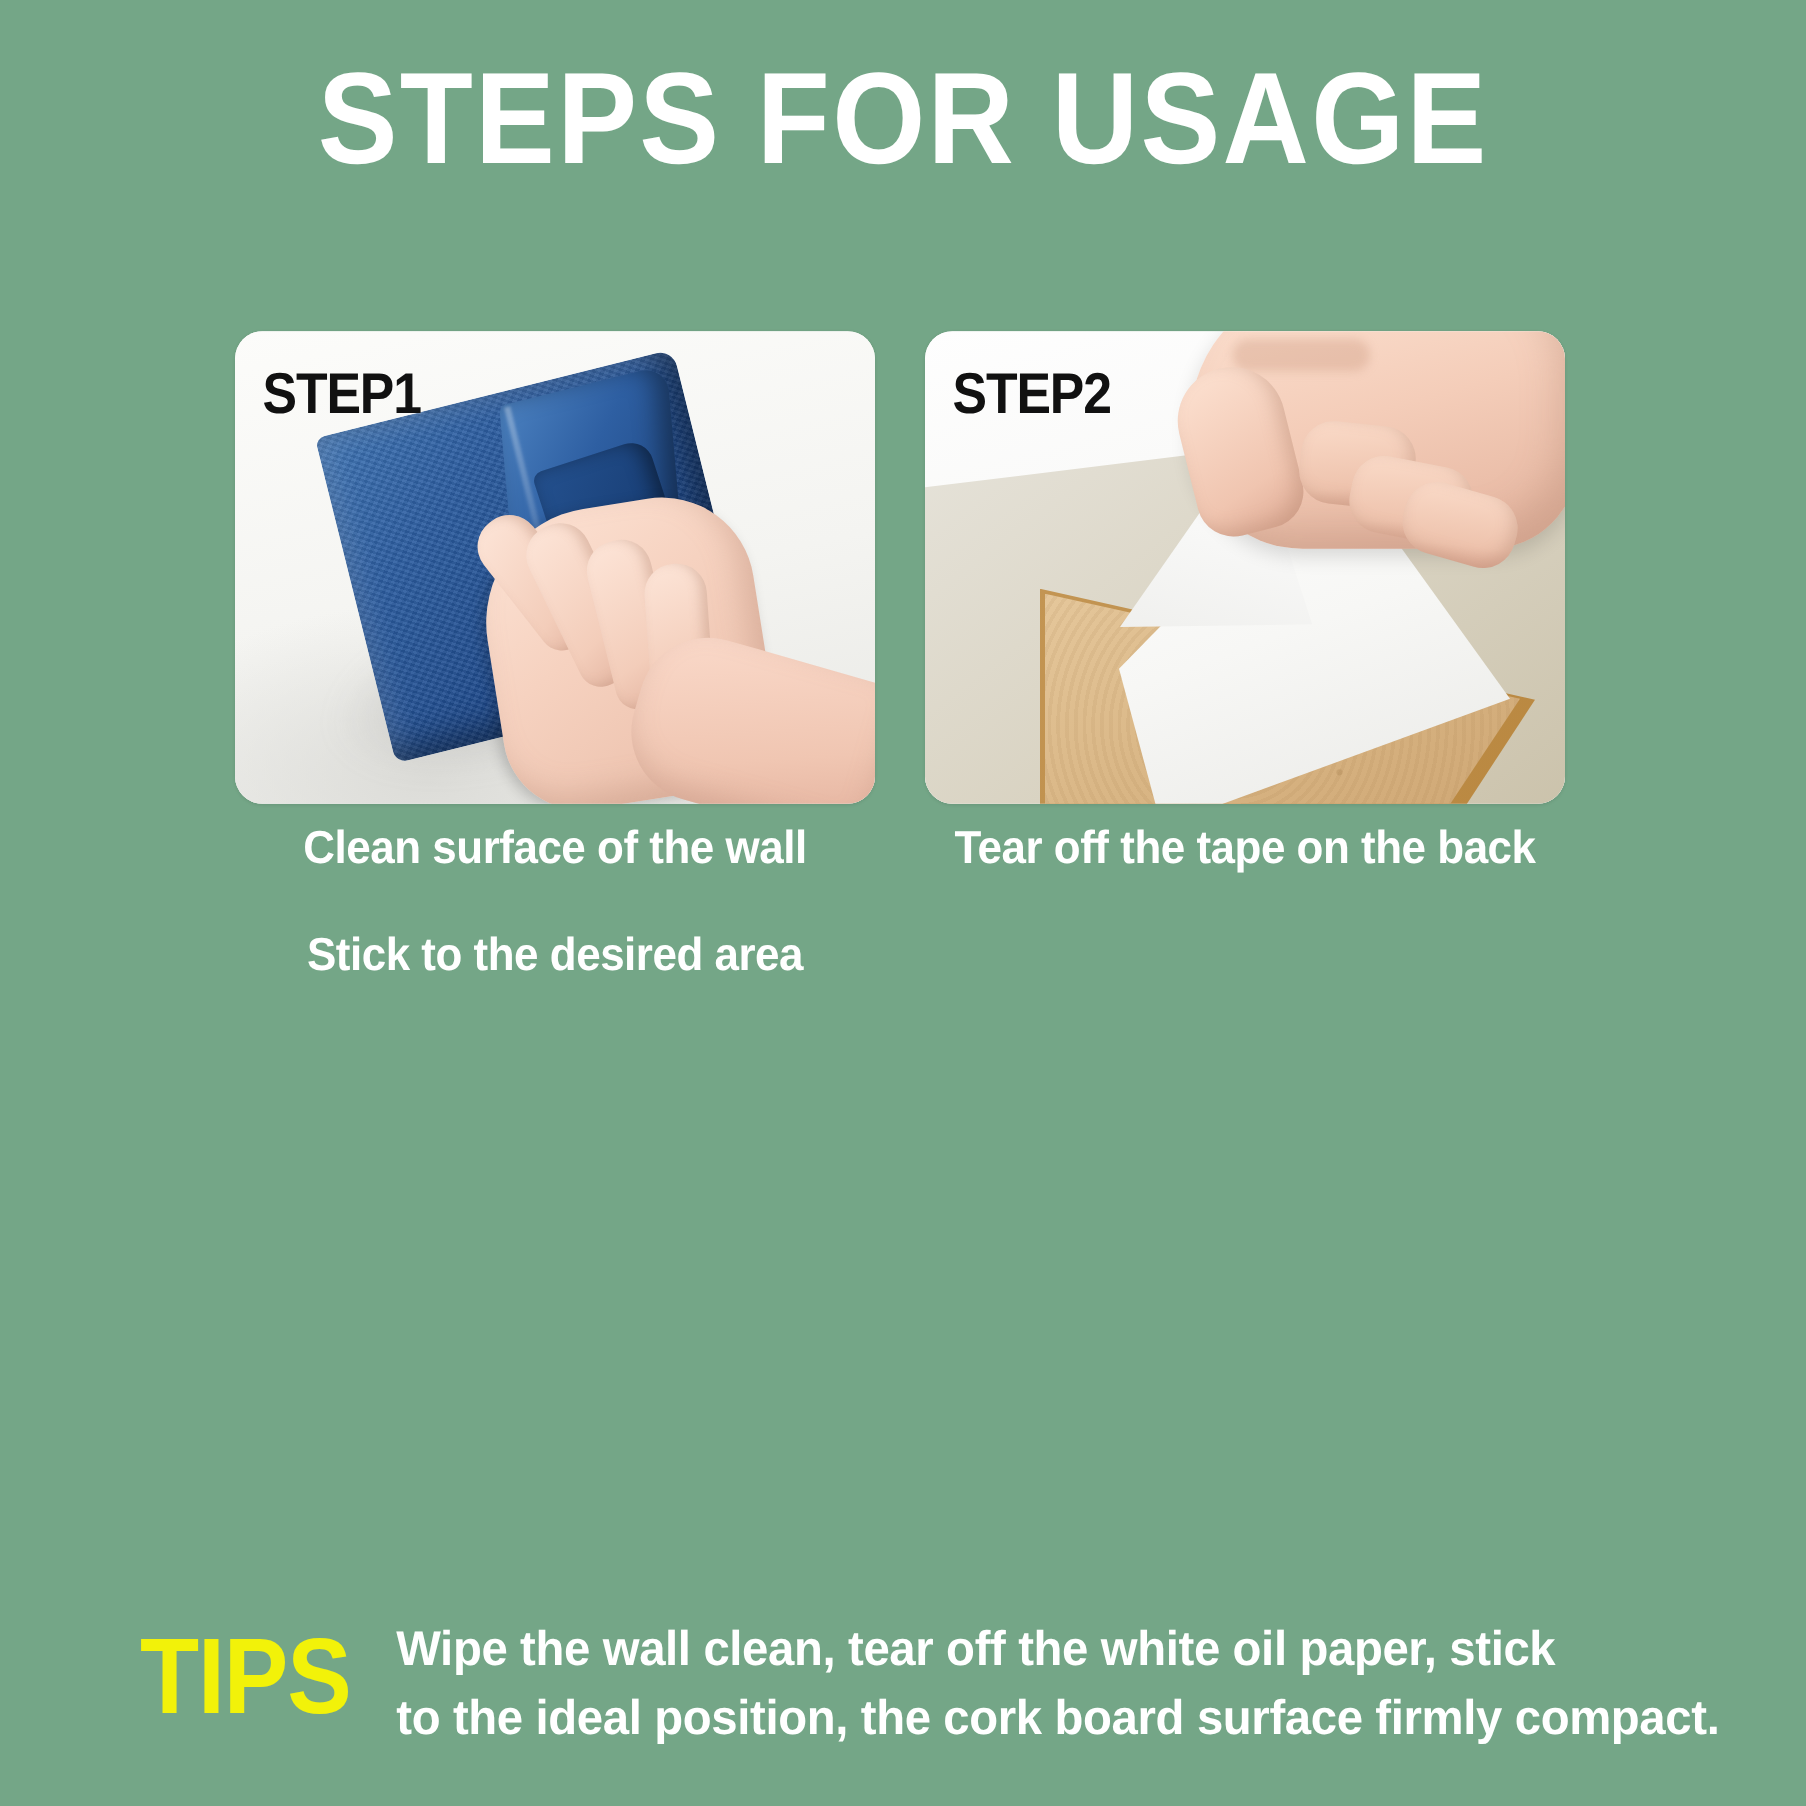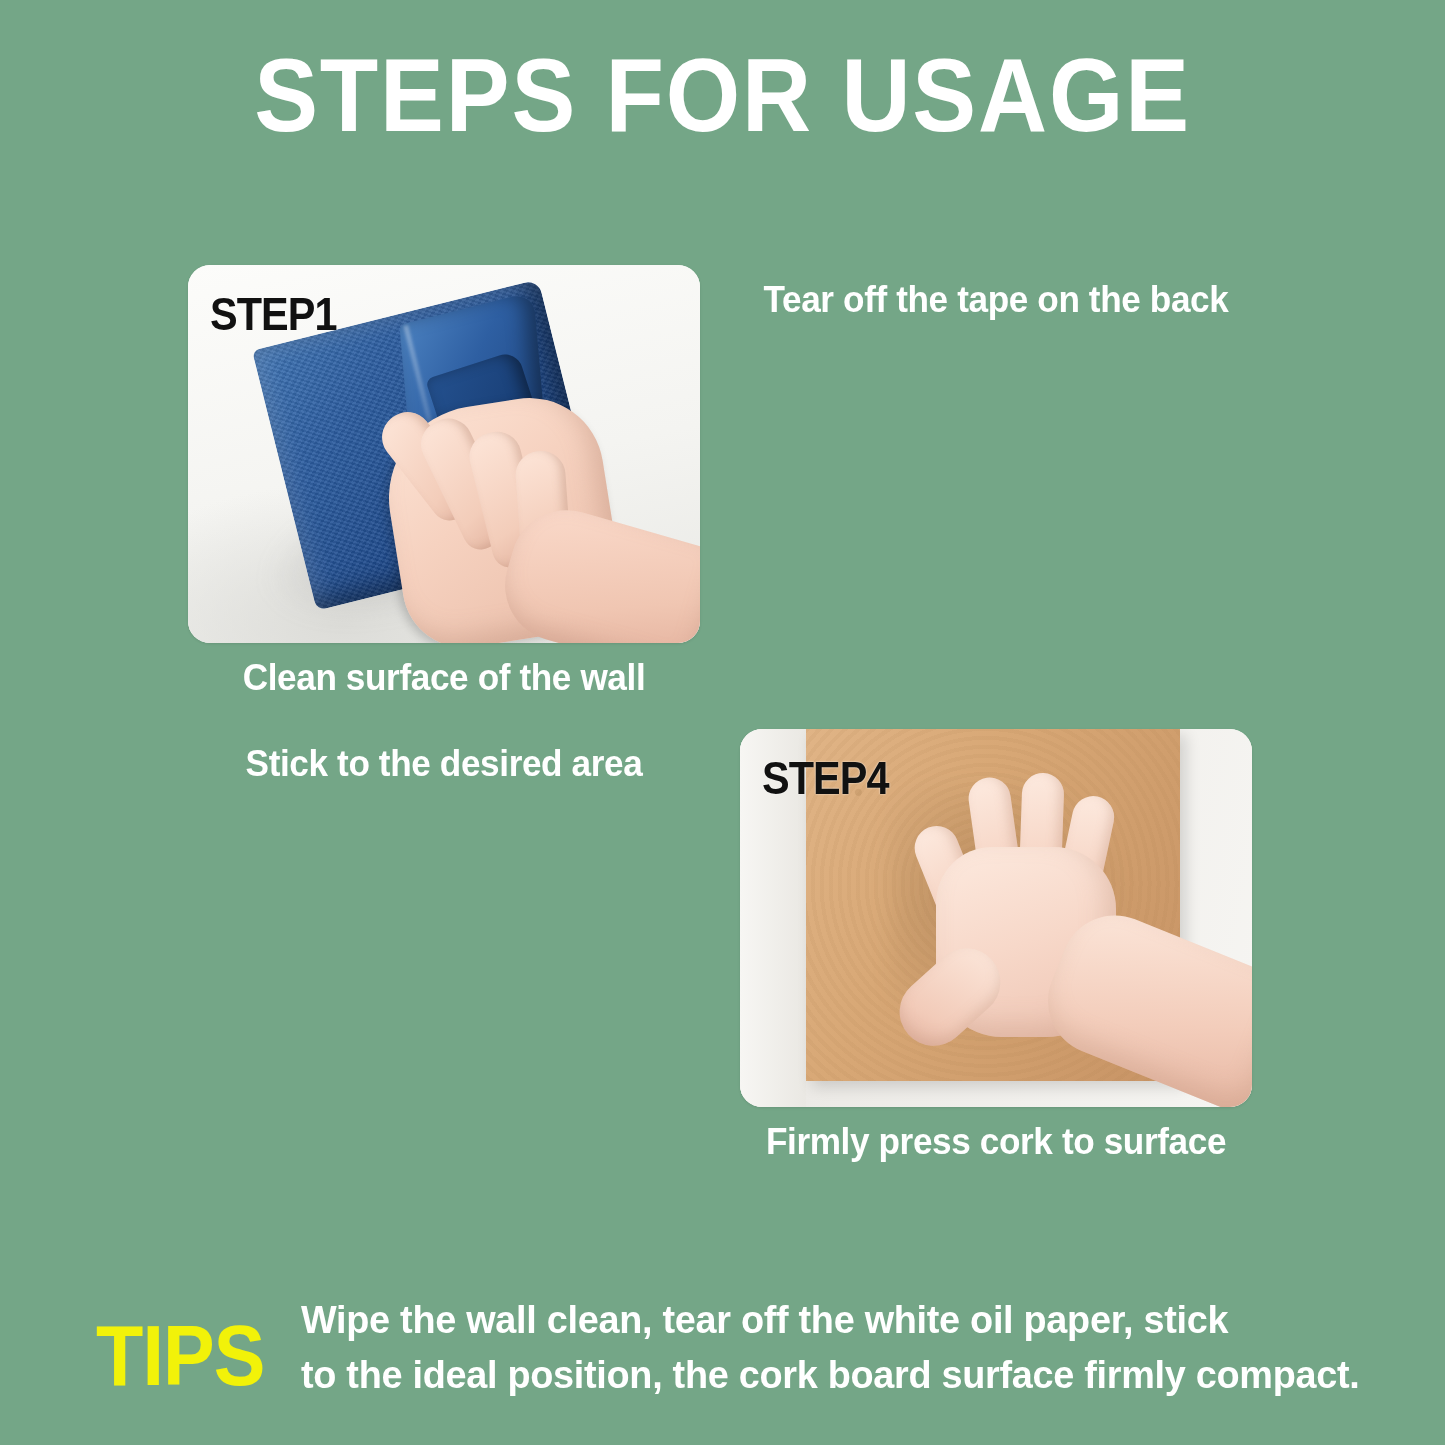--- a/index.html
+++ b/index.html
@@ -315,24 +315,24 @@
     width:230px; height:142px;
     transform:rotate(22deg);
     border-radius:54px 24px 24px 54px;
     background:linear-gradient(160deg,#fce7db 0%,#f3cdbb 58%,#e6b6a2 100%);
     box-shadow:inset -8px -12px 24px rgba(190,145,120,0.32);
   }
 
   
   #tips-section {
     position:absolute;
-    left:96px; top:1292px;
+    left:112px; top:1292px;
     width:1270px;
     display:flex;
-    align-items:flex-end;
+    align-items:center;
   }
   #tips-label {
     color:#f2f209;
     font-size:86px;
     font-weight:bold;
     line-height:0.95;
     letter-spacing:-1px;
     transform:scaleX(0.90) translateY(-6px);
     transform-origin:left top;
     white-space:nowrap;
@@ -373,46 +373,45 @@
         <div class="p1-f p1-f3"></div>
         <div class="p1-f p1-f4"></div>
         <div class="p1-wrist"></div>
       </div>
       <div class="step-label">STEP1</div>
     </div>
     <div class="step-caption">Clean surface of the wall</div>
   </div>
 
   <div class="step-cell">
+    <div class="step-card">
+      <div class="photo">
+        <div class="p2-bg"></div>
+        <div class="p2-edge"></div>
+        <div class="p2-board"></div>
+        <div class="p2-corkedge"></div>
+        <div class="p2-cork"></div>
+        <div class="p2-paper"></div>
+        <div class="p2-paper-lift"></div>
+        <div class="p2-hand"></div>
+        <div class="p2-knuck"></div>
+        <div class="p2-thumb"></div>
+        <div class="p2-fk p2-fk1"></div>
+        <div class="p2-fk p2-fk2"></div>
+        <div class="p2-fk p2-fk3"></div>
+      </div>
+      <div class="step-label">STEP2</div>
+    </div>
     <div class="step-caption">Tear off the tape on the back</div>
   </div>
 
   <div class="step-cell">
     <div class="step-caption">Stick to the desired area</div>
   </div>
 
-  <div class="step-cell">
-    <div class="step-card">
-      <div class="photo">
-        <div class="p4-bg"></div>
-        <div class="p4-wallstrip"></div>
-        <div class="p4-cork"></div>
-        <div class="p4-corkshadow"></div>
-        <div class="p4-fg p4-fg1"></div>
-        <div class="p4-fg p4-fg2"></div>
-        <div class="p4-fg p4-fg3"></div>
-        <div class="p4-fg p4-fg4"></div>
-        <div class="p4-palm"></div>
-        <div class="p4-thumb"></div>
-        <div class="p4-wrist"></div>
-      </div>
-      <div class="step-label">STEP4</div>
-    </div>
-    <div class="step-caption">Firmly press cork to surface</div>
-  </div>
 
 </div>
 
 <div id="tips-section">
   <div id="tips-label">TIPS</div>
   <div id="tips-text">
     <div>Wipe the wall clean, tear off the white oil paper, stick</div>
     <div>to the ideal position, the cork board surface firmly compact.</div>
   </div>
 </div>

